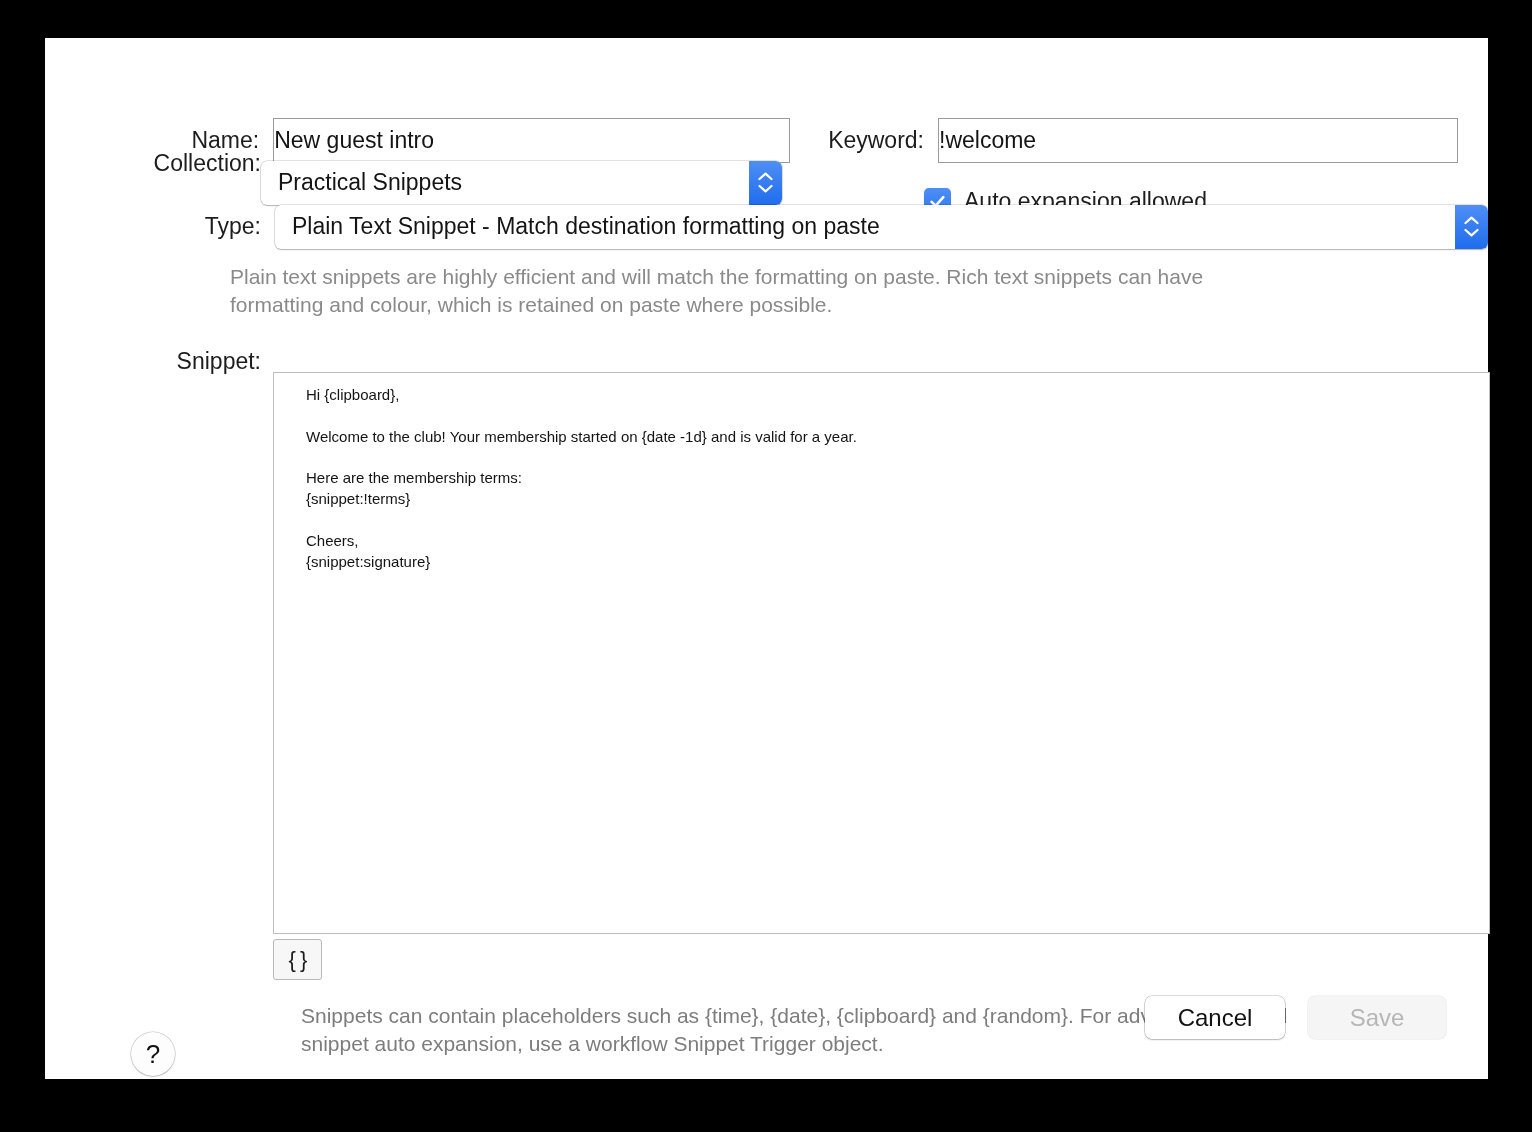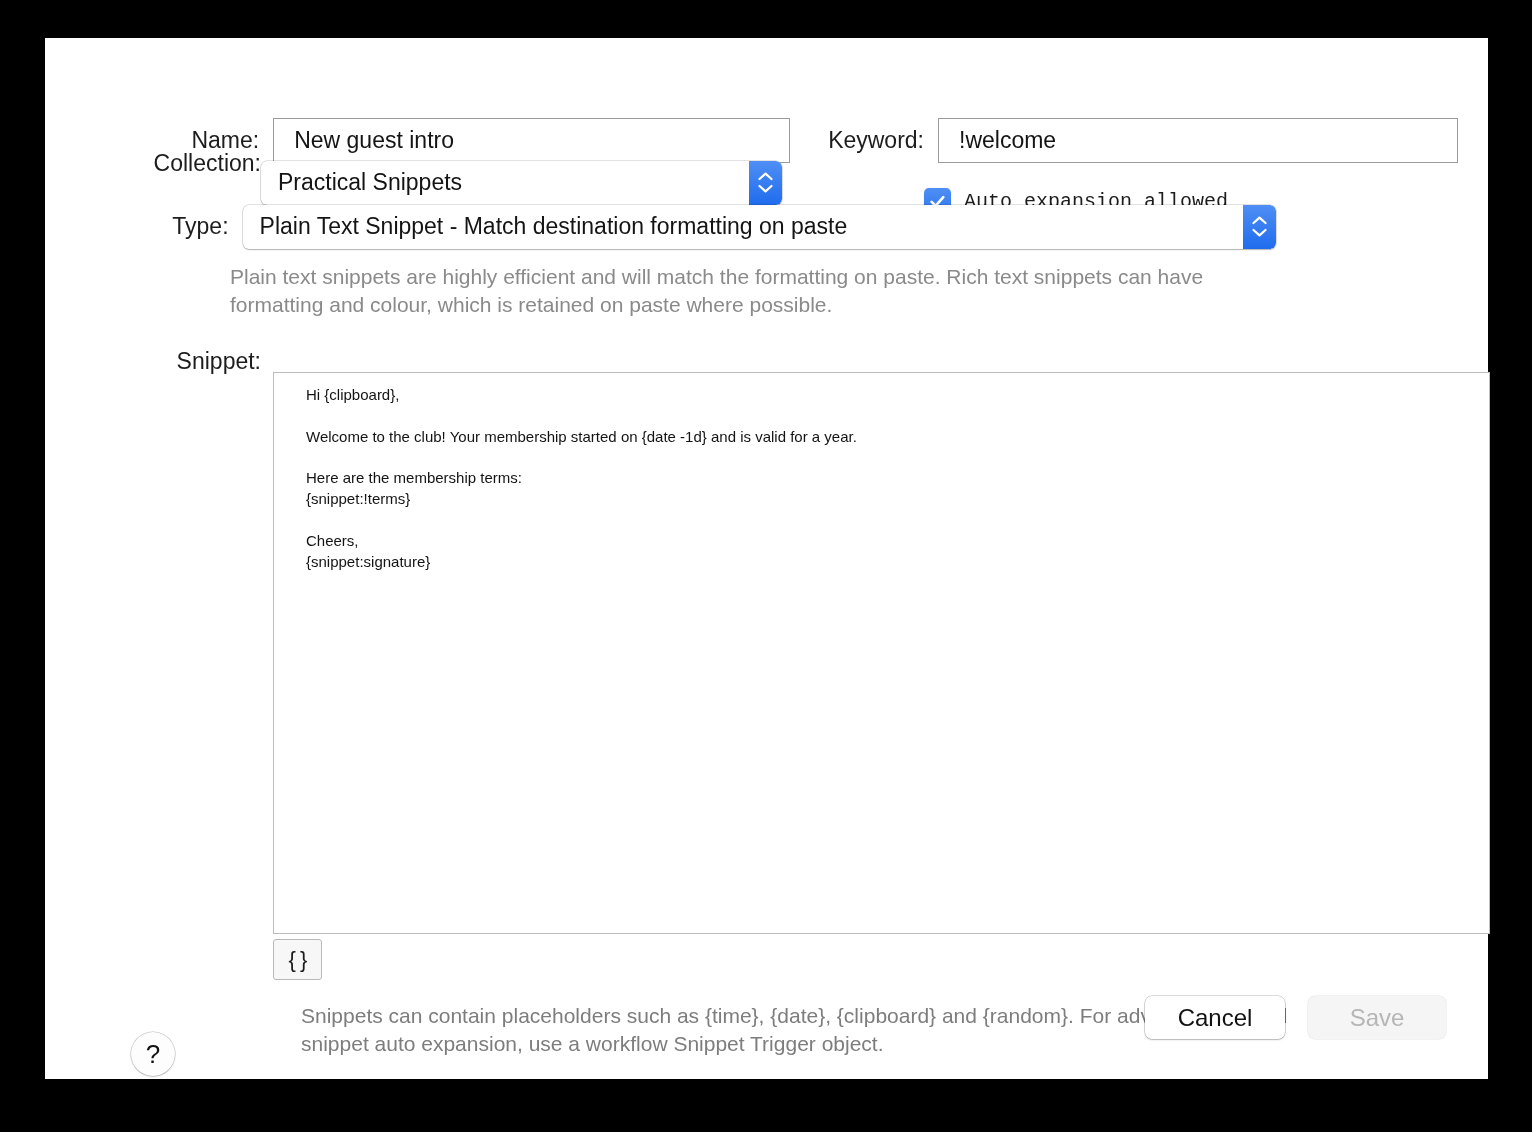--- a/index.html
+++ b/index.html
@@ -28,21 +28,21 @@
     white-space: nowrap;
   }
 
   
   .textfield {
     background: #ffffff;
     border: 1px solid #9b9b9b;
     border-radius: 0;
     font-size: 23px;
     color: #141414;
-    padding: 4px 8px 5px 20px;
+    padding: 4px 8px 5px 0;
     line-height: 1.25;
     font-family: "Liberation Sans", sans-serif;
     outline: none;
     display: flex;
     align-items: center;
   }
 
   
   .popup {
     position: relative;
@@ -74,21 +74,21 @@
   .checkbox-wrap { display: flex; align-items: center; gap: 13px; }
   .checkbox {
     width: 27px; height: 27px;
     border-radius: 5px;
     background: linear-gradient(180deg, #4f8ff5 0%, #2c76ee 100%);
     box-shadow: 0 0.5px 1px rgba(0,0,0,0.25);
     display: flex; align-items: center; justify-content: center;
     flex: none;
   }
   .checkbox svg { width: 19px; height: 19px; display: block; }
-  .checkbox-label { font-size: 20px; color: #1d1d1d; white-space: nowrap; font-family: Liberation Mono, monospace; }
+  .checkbox-label { font-size: 23px; color: #1d1d1d; white-space: nowrap; }
 
   
   .helptext {
     font-size: 21px;
     color: #8a8a8a;
     line-height: 1.33;
   }
   .helptext.dark { color: #7d7d7d; }
 
   
@@ -187,21 +187,21 @@
     <label class="checkbox-wrap">
       <span class="checkbox">
         <svg viewBox="0 0 19 19">
           <path d="M3.6 9.9 L7.6 13.8 L15.3 5.2" fill="none" stroke="#ffffff" stroke-width="2.6" stroke-linecap="round" stroke-linejoin="round"></path>
         </svg>
       </span>
       <span class="checkbox-label">Auto expansion allowed</span>
     </label>
   </div>
 
-  <div class="row" style="left:0px; top:166px; width:1231px; height:45px;">
+  <div class="row" style="left:0px; top:166px; width:1443px; height:45px;">
     <div class="field-label" style="width:216px;">Type:</div>
     <div class="popup" style="margin-left:14px; width:1213px; height:44px;">
       <span>Plain Text Snippet - Match destination formatting on paste</span>
       <span class="pop-arrowbox">
         <svg class="chev" viewBox="0 0 15 9">
           <path d="M1.5 7 L7.5 1.6 L13.5 7" fill="none" stroke="#ffffff" stroke-width="2.2" stroke-linecap="round" stroke-linejoin="round"></path>
         </svg>
         <svg class="chev" viewBox="0 0 15 9">
           <path d="M1.5 2 L7.5 7.4 L13.5 2" fill="none" stroke="#ffffff" stroke-width="2.2" stroke-linecap="round" stroke-linejoin="round"></path>
         </svg>

